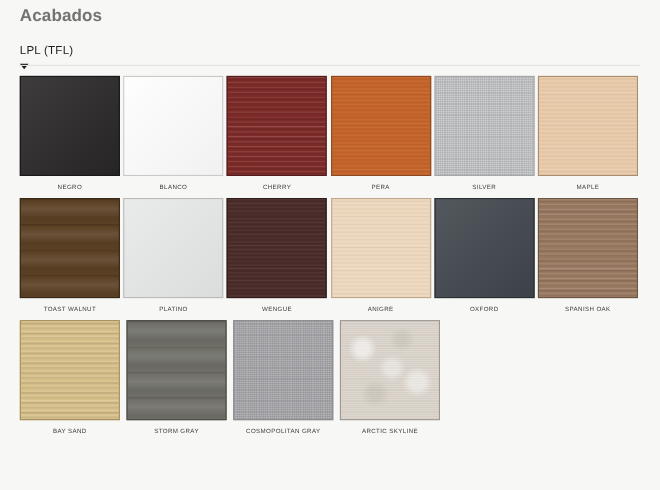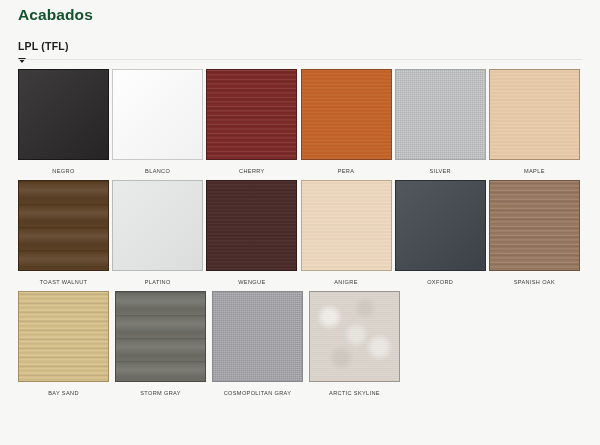--- a/index.html
+++ b/index.html
@@ -20,21 +20,21 @@
     width: 600px;
     height: 445px;
     background: #f7f7f5;
     box-sizing: border-box;
     padding: 0 18px;
   }
   .page-title {
     font-size: 15.5px;
     font-weight: bold;
     letter-spacing: 0.1px;
-    color: #14532d;
+    color: #737373;
     margin: 0;
     padding-top: 6px;
     line-height: 18px;
   }
   .page-subtitle {
     font-size: 11.5px;
     font-weight: normal;
     color: #4a4a4a;
     margin: 0;
     padding-top: 21px;
@@ -42,21 +42,21 @@
   }
   .tabs-row {
     position: relative;
     margin-top: 16px;
     height: 19px;
     display: flex;
     align-items: flex-start;
   }
   .tab {
     font-size: 10.5px;
-    font-weight: bold;
+    font-weight: normal;
     color: #1d1d1d;
     letter-spacing: 0.2px;
     display: inline-flex;
     align-items: flex-start;
     gap: 5px;
     cursor: pointer;
     line-height: 12px;
     flex-direction: column;
   }
   .caret {

